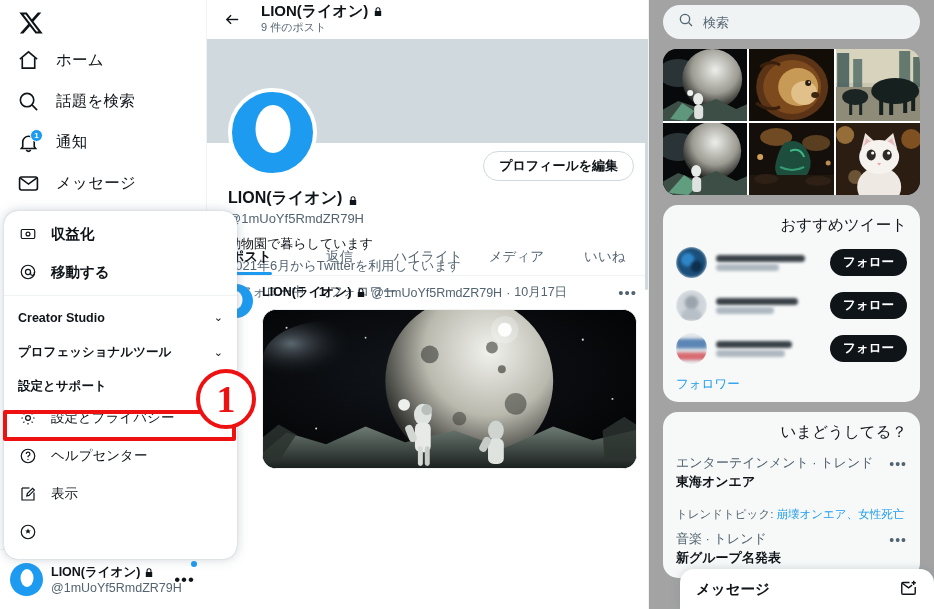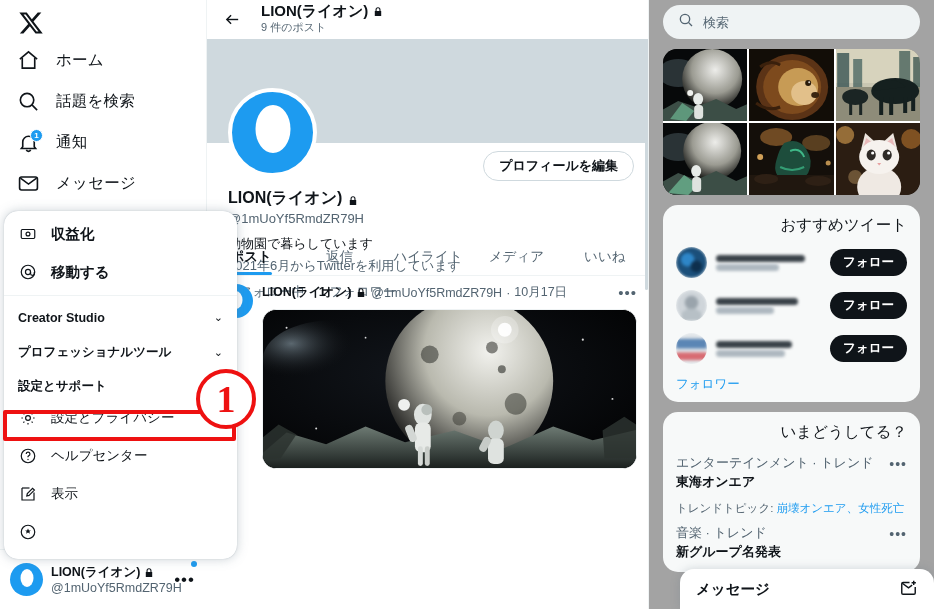--- a/index.html
+++ b/index.html
@@ -201,21 +201,21 @@
   .follow-btn {
     background:#0f1419; color:#fff; border:none; border-radius: 15px;
     height: 27px; padding: 0 13px; font-size: 12.5px; font-weight:700; cursor:pointer;
     font-family: inherit; white-space:nowrap;
   }
   .more-link { color:#1d9bf0; font-size: 12.5px; padding-top: 6px; cursor:pointer;}
 
   .trend-row { padding: 6px 0 2px 0; position:relative; }
   .trend-cat { font-size: 13px; color:#536471; filter: blur(.35px);}
   .trend-name { font-size: 13px; font-weight:800; color:#0f1419; margin-top:1px;}
-  .trend-topic { font-size: 11.5px; color:#536471; margin-top:10px; filter: blur(.35px);}
+  .trend-topic { font-size: 11.5px; color:#536471; margin-top:16px; filter: blur(.35px);}
   .trend-topic b { color:#1d9bf0; font-weight:400;}
   .trend-dots { position:absolute; right:0; top:8px; color:#536471; font-size:14px; letter-spacing:1px;}
 
   #msg-bar {
     position:absolute; right: 0px; bottom: 0px;
     width: 254px; height: 40px;
     background:#fff; border-radius: 14px 14px 0 0;
     box-shadow: 0 0 10px rgba(101,119,134,.28);
     display:flex; align-items:center; justify-content:space-between;
     padding: 0 16px; cursor:pointer;

